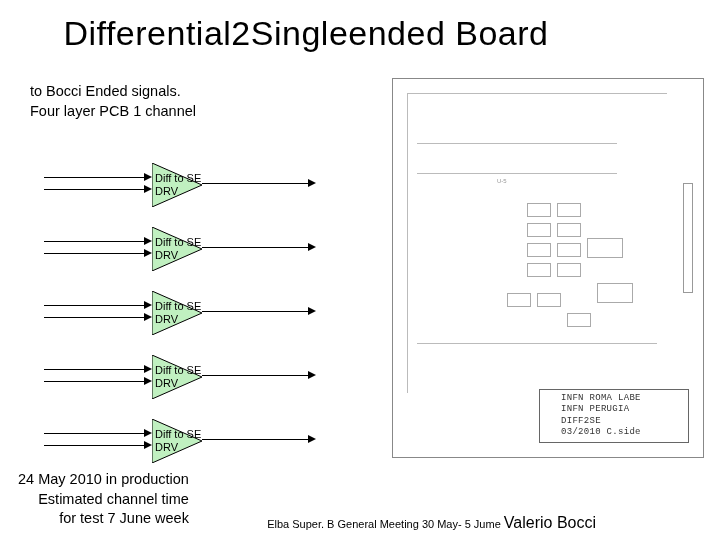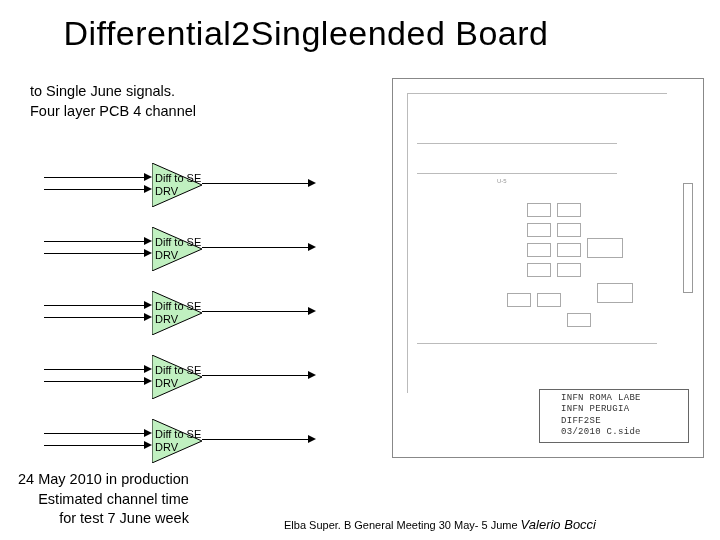--- a/index.html
+++ b/index.html
@@ -2,21 +2,21 @@
 <html><head>
 <meta charset="utf-8">
 <style>
   * { margin: 0; padding: 0; box-sizing: border-box; }
   html, body { width: 720px; height: 540px; font-family: Arial, Helvetica, sans-serif; background: #fff; color: #000; overflow: hidden; }
   .slide { position: relative; width: 612px; height: 540px; border-radius: 15px; }
   .title { font-size: 34px; font-weight: 400; text-align: center; padding-top: 14px; letter-spacing: 0.5px; }
   .desc { position: absolute; left: 30px; top: 82px; font-size: 14.5px; line-height: 1.35; }
   .bottom-note { position: absolute; left: 18px; top: 470px; font-size: 14.5px; line-height: 1.35; text-align: right; }
   .footer { position: absolute; right: 16px; bottom: 8px; font-size: 11px; }
-  .footer .author { font-size: 13px; font-style: italic; }
+  .footer .author { font-size: 16px; }
   .drivers { position: absolute; left: 44px; top: 155px; }
   .driver-row { position: relative; width: 320px; height: 60px; margin-bottom: 4px; }
   .wire { position: absolute; height: 0; border-top: 1.2px solid #000; }
   .wire-in-top { left: 0; top: 22px; width: 106px; }
   .wire-in-bot { left: 0; top: 34px; width: 106px; }
   .wire-out { left: 158px; top: 28px; width: 112px; }
   .arrow { position: absolute; width: 0; height: 0; border-top: 4px solid transparent; border-bottom: 4px solid transparent; border-left: 8px solid #000; }
   .arrow-in-top { left: 100px; top: 18.2px; }
   .arrow-in-bot { left: 100px; top: 30.2px; }
   .arrow-out { left: 264px; top: 24.2px; }
@@ -33,22 +33,22 @@
   .pcb-text-tiny { position: absolute; font-size: 6px; color: #999; }
 </style>
 </head>
 <body>
 
 <div class="slide">
 
   <h1 class="title">Differential2Singleended  Board</h1>
 
   <div class="desc">
-    <div>to Single June signals.</div>
-    <div>Four layer PCB 4 channel</div>
+    <div>to Bocci Ended signals.</div>
+    <div>Four layer PCB 1 channel</div>
   </div>
 
   <div class="drivers">
     <div class="driver-row">
       <div class="wire wire-in-top"></div>
       <div class="arrow arrow-in-top"></div>
       <div class="wire wire-in-bot"></div>
       <div class="arrow arrow-in-bot"></div>
       <div class="triangle"></div>
       <div class="triangle-outline">

